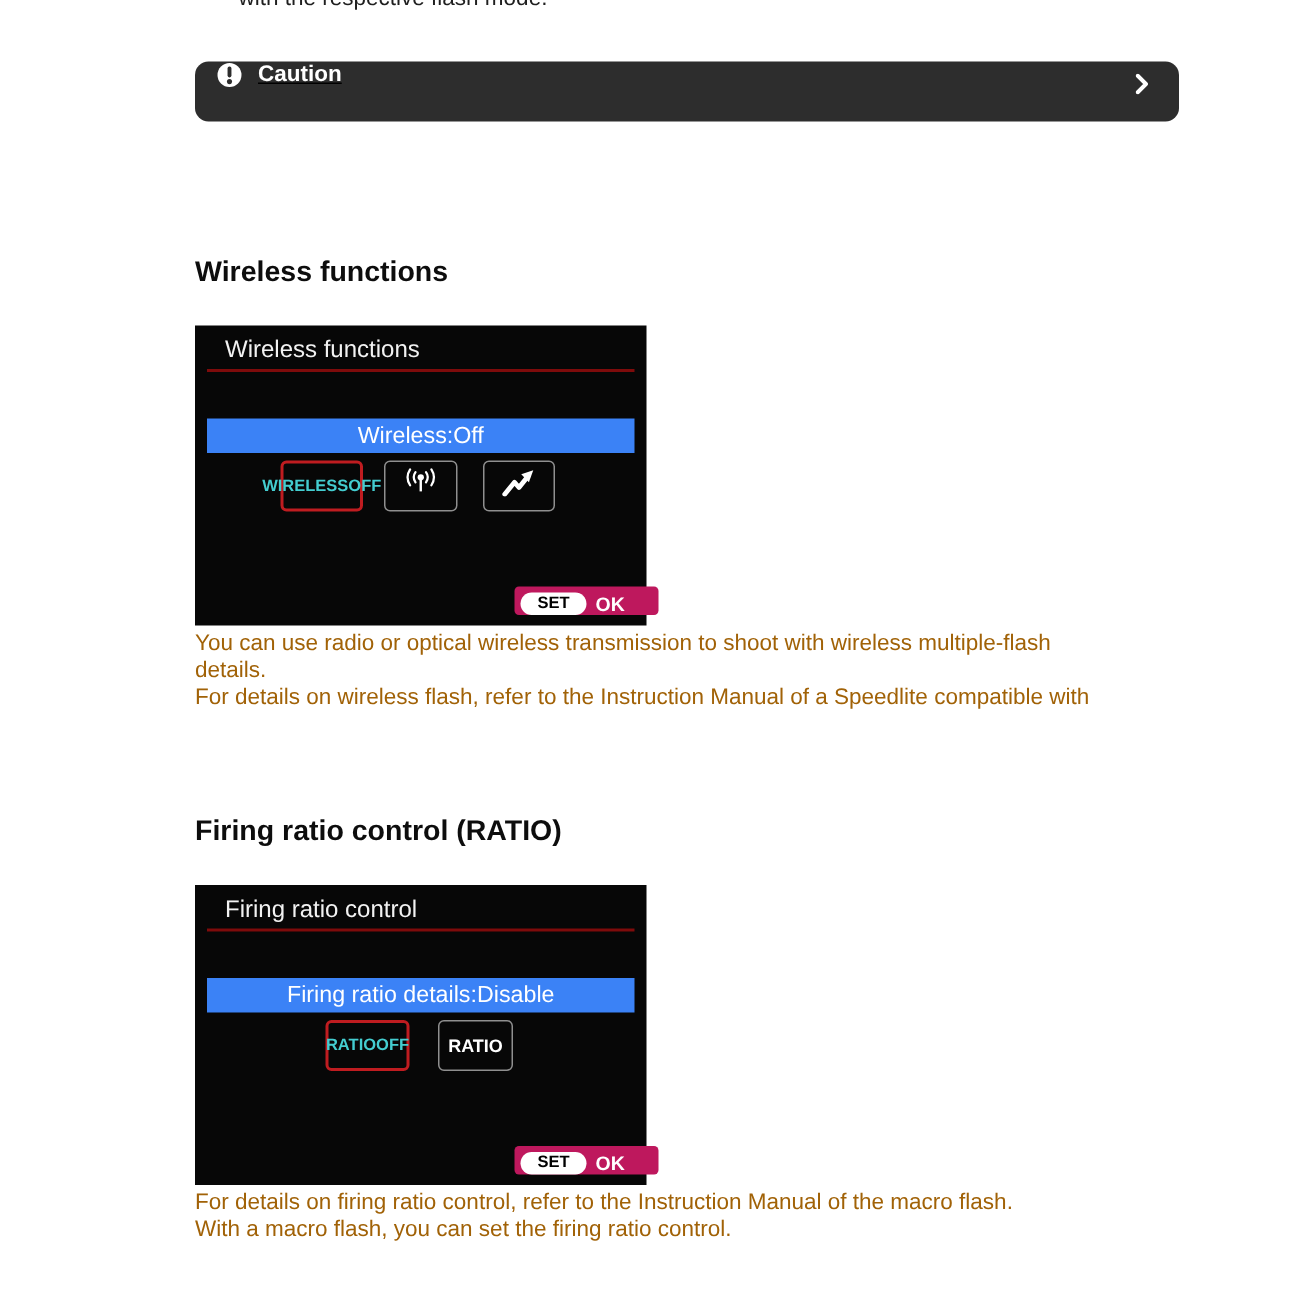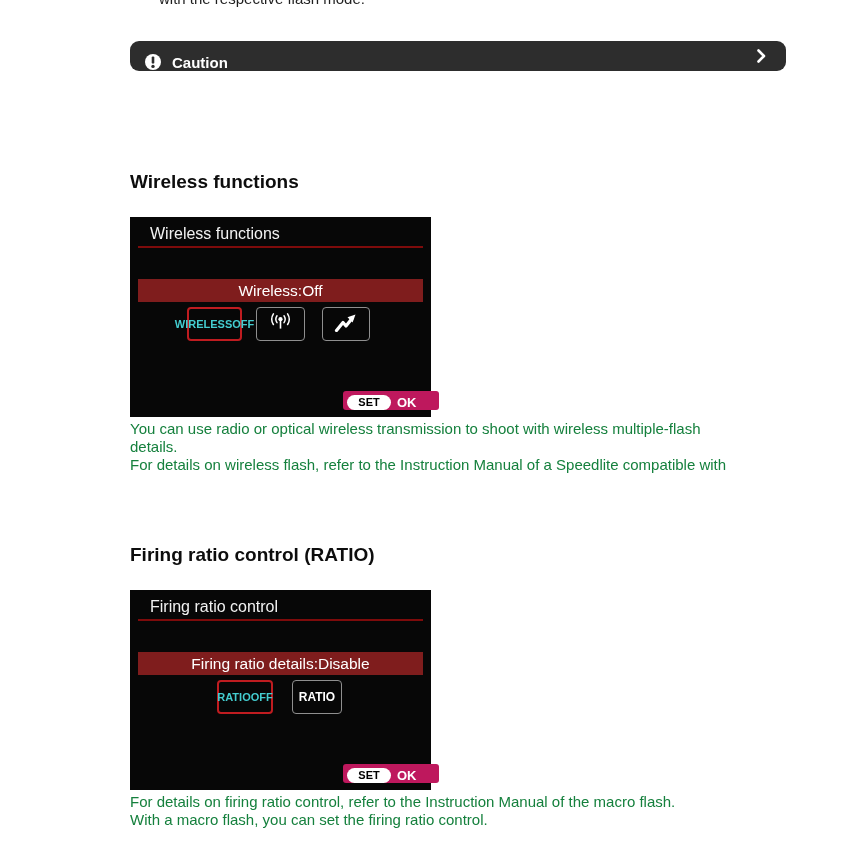--- a/index.html
+++ b/index.html
@@ -3,53 +3,53 @@
 <meta charset="utf-8">
 <style>
   html,body{margin:0;padding:0;background:#fff;}
   .page{position:relative;width:867px;height:864px;background:#ffffff;overflow:hidden;
         font-family:"Liberation Sans",sans-serif;}
 
   
   .top-partial{position:absolute;left:159px;top:-10px;font-size:15px;color:#1f1f1f;}
 
   
-  .notice{position:absolute;left:130px;width:656px;height:30px;border-radius:9px;
-          display:flex;align-items:flex-end;cursor:pointer;}
+  .notice{position:absolute;left:130px;width:656px;height:40px;border-radius:9px;
+          display:flex;align-items:flex-start;cursor:pointer;text-decoration:underline;}
   .notice.dark{background:#2d2d2d;}
   .notice.light{background:#c9c9c9;}
   .n-icon{margin-left:14px;display:flex;align-items:center;}
   .n-label{margin-left:10px;font-size:15px;font-weight:bold;}
   .notice.dark .n-label{color:#ffffff;}
   .notice.light .n-label{color:#161616;}
   .n-chev{position:absolute;right:20px;top:0;height:30px;display:flex;align-items:center;}
 
   
   .sec-heading{position:absolute;left:130px;margin:0;font-size:19px;font-weight:bold;
                color:#0d0d0d;font-family:"Liberation Sans",sans-serif;}
 
   
   .cam{position:absolute;left:130px;width:301px;height:200px;background:#070707;}
   .cam-title{position:absolute;left:20px;top:8px;font-size:16px;color:#f2f2f2;}
   .cam-rule{position:absolute;left:8px;top:29px;width:285px;height:2px;background:#7e0b0b;}
-  .cam-status{position:absolute;left:8px;top:62px;width:285px;height:23px;background:#7f1d1d;
+  .cam-status{position:absolute;left:8px;top:62px;width:285px;height:23px;background:#3b82f6;
               color:#ffffff;font-size:15.5px;text-align:center;line-height:23px;}
   .opt{position:absolute;top:90px;height:34px;box-sizing:border-box;border:1px solid #8f8f8f;
        border-radius:4px;display:flex;flex-direction:row;align-items:center;justify-content:center;}
   .opt.sel{border:2px solid #bf1c20;}
   .opt.sel .opt-line{display:block;color:#44cdd0;font-weight:bold;font-size:11px;line-height:12px;text-align:center;}
   .opt .opt-white{color:#ffffff;font-weight:bold;font-size:12px;}
   .setok{position:absolute;left:213px;top:174px;width:96px;height:19px;background:#be185d;
          border-radius:3px;display:flex;align-items:flex-end;}
   .set-pill{margin-left:4px;width:44px;height:15px;background:#ffffff;border-radius:8px;
             color:#000;font-size:11px;font-weight:bold;text-align:center;line-height:15px;}
   .ok-label{margin-left:6px;color:#ffffff;font-size:13px;font-weight:bold;}
 
   
-  .body-text{position:absolute;left:130px;width:690px;font-size:15px;line-height:18.2px;color:#15803d;}
+  .body-text{position:absolute;left:130px;width:690px;font-size:15px;line-height:18.2px;color:#a16207;}
 </style>
 </head>
 <body>
 
 <div class="page">
 
   <div class="top-partial">with the respective flash mode.</div>
 
   <div class="notice dark" style="top:41px;">
     <span class="n-icon">

